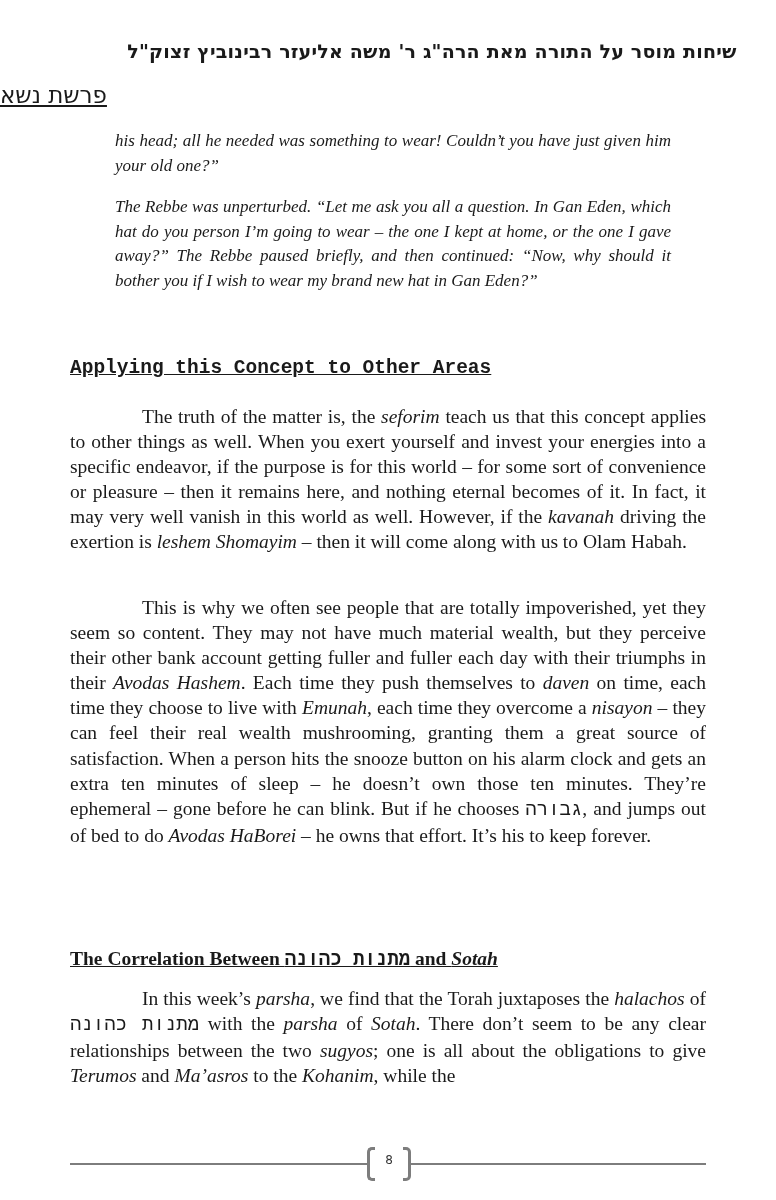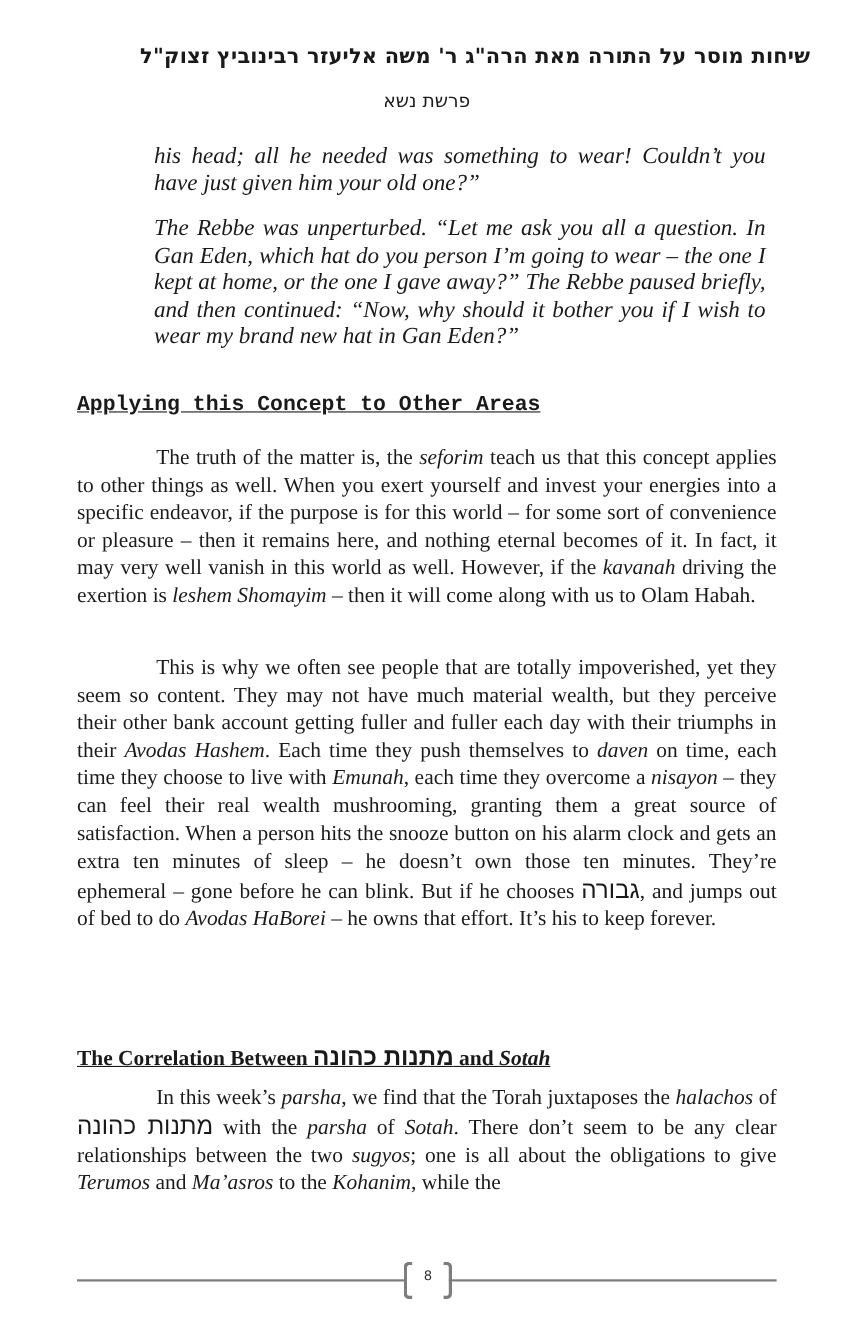--- a/index.html
+++ b/index.html
@@ -1,37 +1,37 @@
 <!DOCTYPE html>
 <html><head>
 <meta charset="utf-8">
 <style>
   html, body { margin: 0; padding: 0; background: #ffffff; }
   body { width: 776px; height: 1200px; position: relative; overflow: hidden;
          font-family: "Liberation Serif", "DejaVu Serif", serif; color: #1a1a1a; }
   .header-title { position: absolute; top: 40px; left: 0; width: 776px; text-align: center;
                   direction: rtl; font-family: "DejaVu Sans", sans-serif; font-weight: bold;
                   font-size: 19px; letter-spacing: 0.2px; margin-left: 44px; }
-  .header-sub { position: absolute; top: 82px; left: 0; width: 776px; text-align: center;
-                direction: rtl; font-family: "DejaVu Sans", sans-serif; font-size: 17px; }
-  .quote { position: absolute; left: 115px; width: 556px; font-style: italic; font-size: 21px;
-           line-height: 24.6px; text-align: justify; margin-left: 25px; }
+  .header-sub { position: absolute; top: 82px; left: 0; width: 776px; text-align: left;
+                direction: rtl; font-family: "DejaVu Sans", sans-serif; font-size: 23px; text-decoration: underline; }
+  .quote { position: absolute; left: 115px; width: 556px; font-style: italic; font-size: 17px;
+           line-height: 24.6px; text-align: justify; }
   .q1 { top: 129px; }
   .q2 { top: 195px; }
   .heading { position: absolute; left: 70px; font-weight: bold; text-decoration: underline;
              font-size: 19.5px; }
   .h1 { top: 357px; font-family: Liberation Mono, monospace; }
   .h2 { top: 948px; text-align: right; }
   .para { position: absolute; left: 70px; width: 636px; font-size: 19.5px; line-height: 25.1px;
           text-align: justify; }
   .para p { margin: 0; text-indent: 72px; }
   .p1 { top: 404px; }
   .p2 { top: 595px; }
   .p3 { top: 986px; }
-  .he { font-family: Liberation Sans, sans-serif; font-size: 22px; font-weight: normal; font-style: normal; }
+  .he { font-family: Liberation Mono, monospace; font-size: 19px; font-weight: normal; font-style: normal; }
   i { font-style: italic; }
   .footer { position: absolute; top: 1145px; left: 70px; width: 636px; height: 40px; }
   .footer .line { position: absolute; top: 18px; height: 2px; background: #7d7d7d; }
   .footer .line.left { left: 0; width: 298px; }
   .footer .line.right { left: 338px; width: 298px; }
   .footer .br { position: absolute; top: 2px; width: 8px; height: 34px; border: 3px solid #7d7d7d; box-sizing: border-box; }
   .footer .br.l { left: 297px; border-right: none; border-radius: 5px 0 0 5px; }
   .footer .br.r { left: 333px; border-left: none; border-radius: 0 5px 5px 0; }
   .footer .num { position: absolute; top: 8px; left: 306px; width: 26px; text-align: center;
                  font-family: "DejaVu Sans", sans-serif; font-size: 12px; color: #333; }

